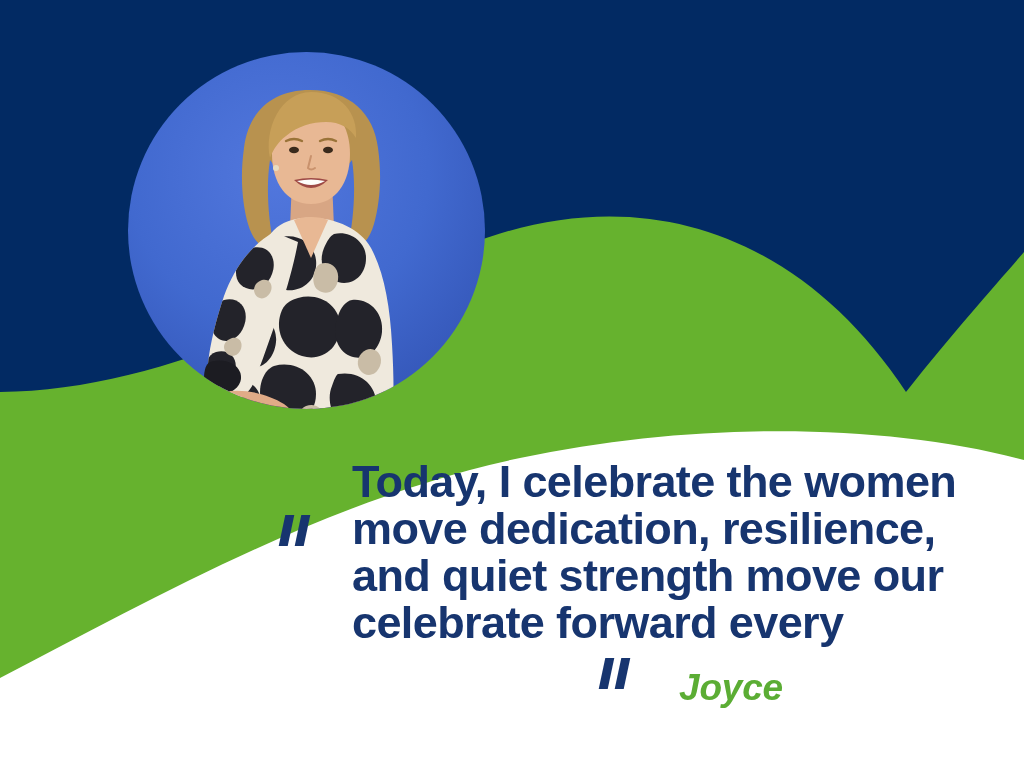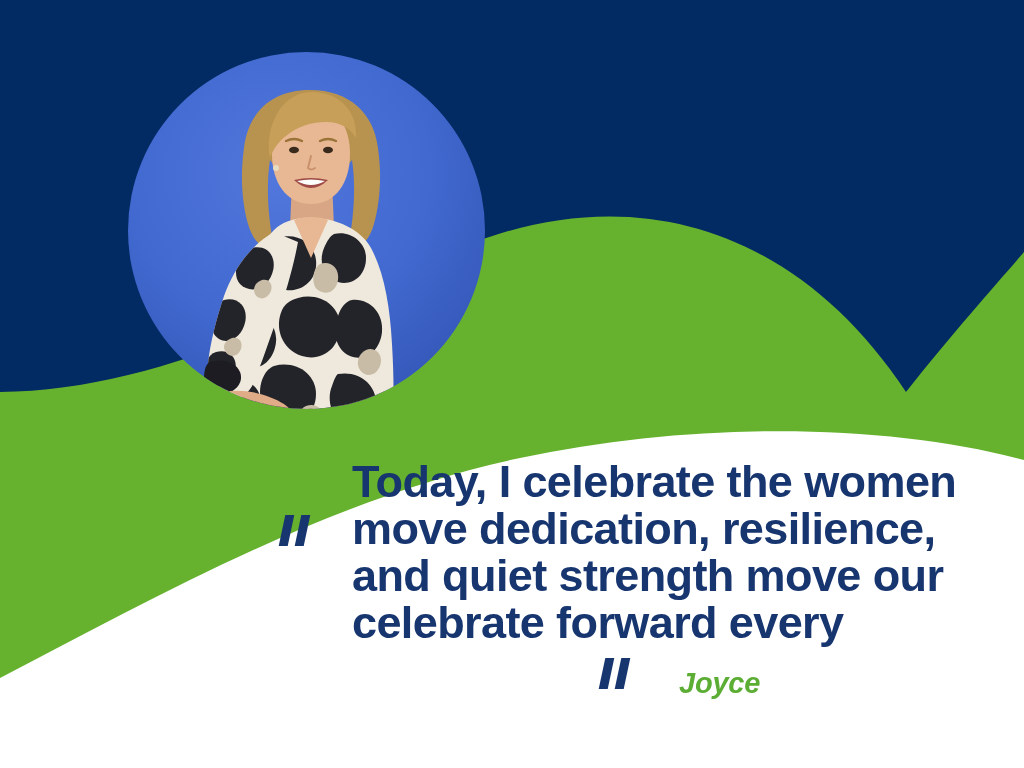--- a/index.html
+++ b/index.html
@@ -85,21 +85,21 @@
     left: 250px;
     top: 200px;
   }
   .attribution {
     position: absolute;
     left: 327px;
     top: 209px;
     font-family: "Liberation Sans", sans-serif;
     font-style: italic;
     font-weight: bold;
-    font-size: 29px;
+    font-size: 37px;
     letter-spacing: -0.2px;
     color: #5bad34;
     white-space: nowrap;
   }
 </style>
 </head>
 <body>
 
 <div class="canvas">
 

